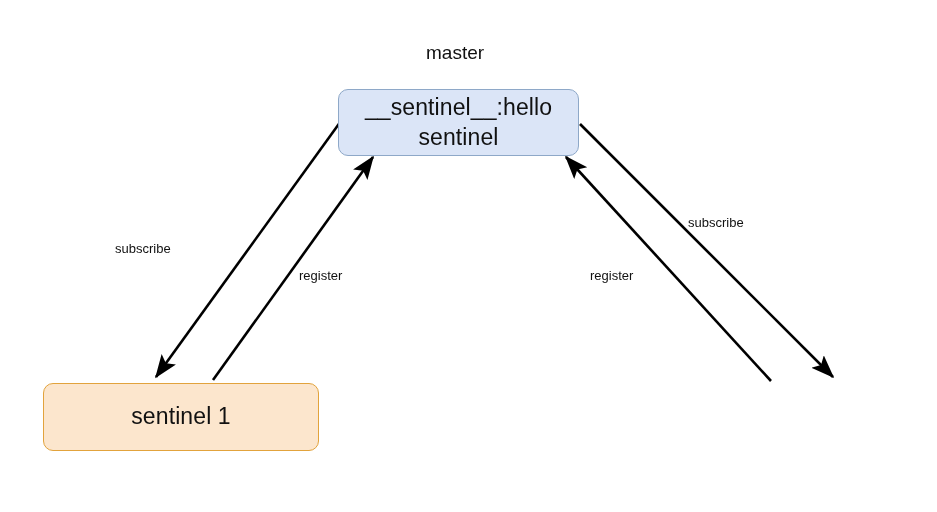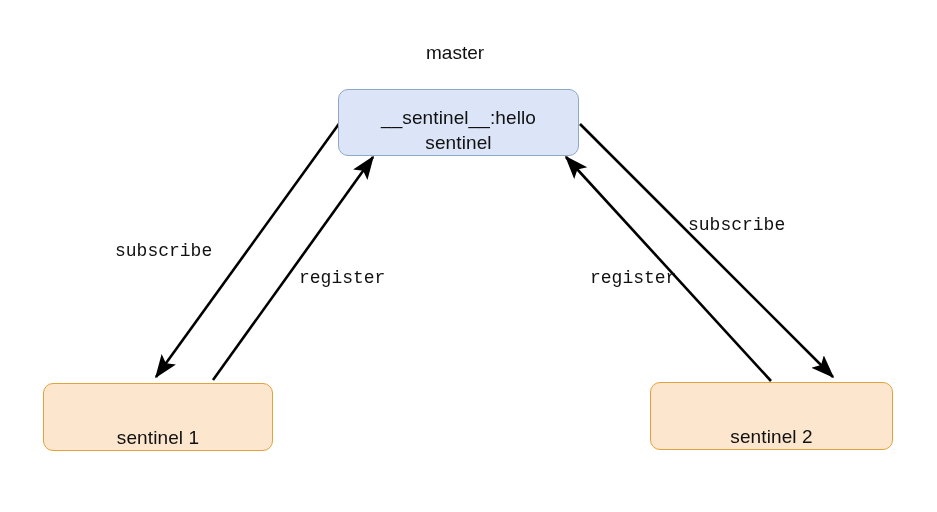--- a/index.html
+++ b/index.html
@@ -22,64 +22,63 @@
     left: 0;
     top: 0;
     width: 937px;
     height: 512px;
   }
   .node {
     position: absolute;
     box-sizing: border-box;
     border-radius: 10px;
     display: flex;
-    align-items: flex-end;
+    align-items: center;
     justify-content: center;
     text-align: center;
     color: #111111;
-    font-size: 19px;
+    font-size: 23px;
     line-height: 1.28;
     letter-spacing: 0.1px;
   }
   .node-master {
     left: 338px;
     top: 89px;
     width: 241px;
     height: 67px;
     background: #dbe5f7;
     border: 1.6px solid #8ea8c8;
   }
   .node-sentinel {
     background: #fce6cd;
     border: 1.8px solid #e2a33c;
   }
   .node-sentinel-1 {
     left: 43px;
     top: 383px;
-    width: 230px;
+    width: 276px;
     height: 68px;
   }
   .node-sentinel-2 {
     left: 650px;
     top: 382px;
     width: 243px;
     height: 68px;
   }
   .caption {
     position: absolute;
     color: #111111;
     font-size: 19px;
     white-space: nowrap;
   }
   .edge-label {
     position: absolute;
     color: #111111;
-    font-size: 18px;
+    font-size: 13px;
     white-space: nowrap;
-    font-family: Liberation Mono, monospace;
   }
   .watermark {
     position: absolute;
     color: #d2d2d2;
     font-size: 21px;
     white-space: nowrap;
     letter-spacing: 1px;
   }
 </style>
 </head>
@@ -109,23 +108,20 @@
     <div>
       <span>__sentinel__:hello</span><br>
       <span>sentinel</span>
     </div>
   </div>
 
   <div class="node node-sentinel node-sentinel-1">
     <span>sentinel 1</span>
   </div>
 
-  <div class="node node-sentinel node-sentinel-2">
-    <span>sentinel 2</span>
-  </div>
 
   <div class="edge-label" style="left:115px; top:241px;">subscribe</div>
 
   <div class="edge-label" style="left:299px; top:268px;">register</div>
 
   <div class="edge-label" style="left:688px; top:215px;">subscribe</div>
 
   <div class="edge-label" style="left:590px; top:268px;">register</div>
 
 

